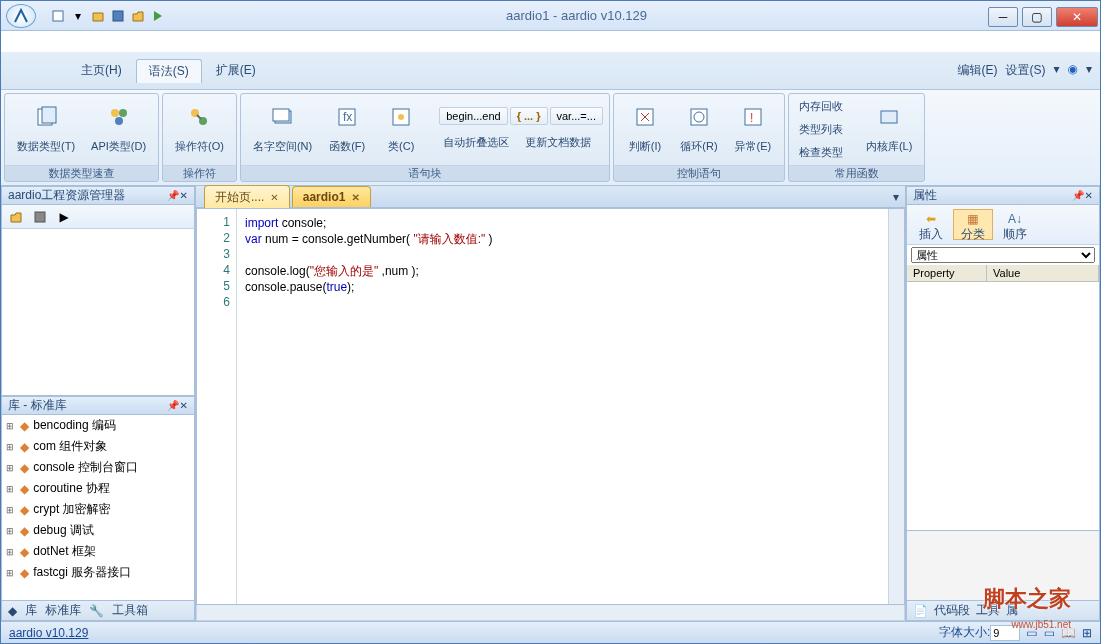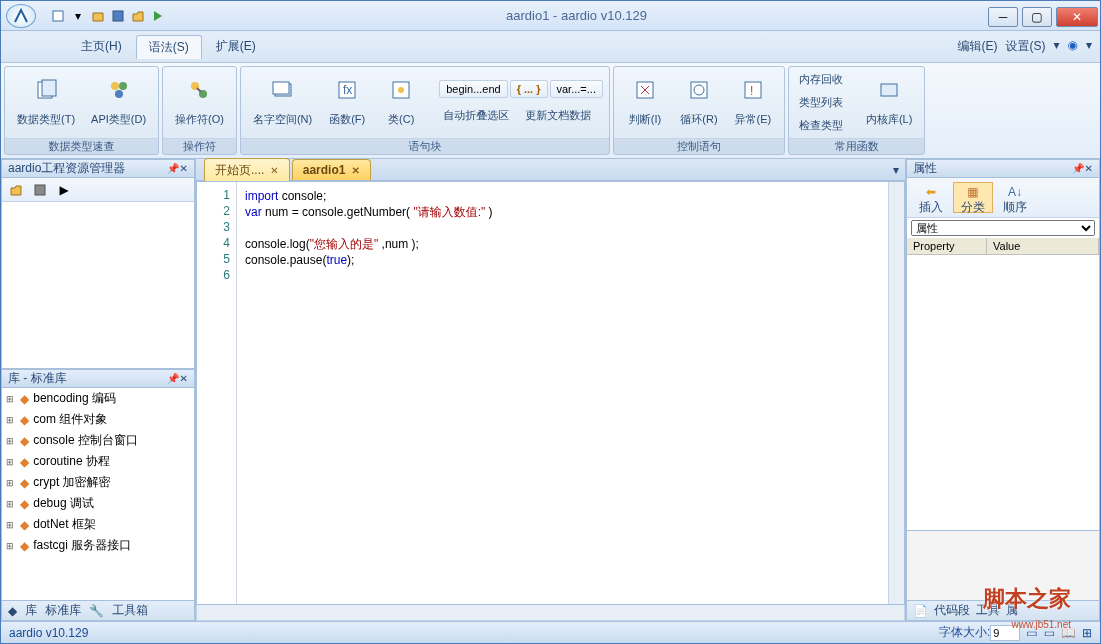--- a/index.html
+++ b/index.html
@@ -11,21 +11,21 @@
 .app-icon { width: 40px; height: 30px; display: flex; align-items: center; justify-content: center; }
 .app-icon-inner { width: 30px; height: 24px; background: radial-gradient(circle, #fff, #cde4f7); border: 1px solid #6fa3d3; border-radius: 50%; display: flex; align-items: center; justify-content: center; }
 .qat { display: flex; gap: 2px; align-items: center; margin-left: 8px; }
 .qat-btn { width: 18px; height: 18px; display: flex; align-items: center; justify-content: center; cursor: pointer; }
 .title-text { flex: 1; text-align: center; color: #4a6a94; font-size: 13px; }
 .win-controls { display: flex; }
 .win-btn { width: 30px; height: 20px; border: 1px solid #6a8cb4; margin-left: 2px; background: linear-gradient(to bottom, #f0f5fc, #d4e2f0); display: flex; align-items: center; justify-content: center; cursor: pointer; border-radius: 2px; margin-right: 2px; margin-top: 3px; }
 .win-btn.close { background: linear-gradient(to bottom, #f08070, #d04030); color: #fff; width: 42px; }
 
 
-.menurow { height: 32px; background: linear-gradient(to bottom, #e4eefa, #d8e6f4); display: flex; align-items: center; padding: 0 8px; border-bottom: 1px solid #b0c4de; }
+.menurow { height: 38px; background: linear-gradient(to bottom, #e4eefa, #d8e6f4); display: flex; align-items: center; padding: 0 8px; border-bottom: 1px solid #b0c4de; margin-top: 21px; }
 .menu-tabs { display: flex; gap: 2px; margin-left: 60px; }
 .menu-tab { padding: 3px 12px; cursor: pointer; color: #2a4a74; }
 .menu-tab.active { background: #f4f8fc; border: 1px solid #a8c0dc; border-bottom: none; border-radius: 3px 3px 0 0; }
 .menurow-right { margin-left: auto; display: flex; gap: 8px; color: #2a4a74; }
 .menurow-right span { cursor: pointer; }
 
 
 .ribbon { height: 96px; background: linear-gradient(to bottom, #f4f8fc, #e4eefa); display: flex; border-bottom: 1px solid #a8c0dc; padding: 3px; gap: 3px; }
 .ribbon-group { border: 1px solid #b0c4de; border-radius: 3px; background: linear-gradient(to bottom, #f0f6fc, #dce8f4); display: flex; flex-direction: column; }
 .ribbon-group-body { flex: 1; display: flex; align-items: center; padding: 3px 6px; gap: 4px; }
@@ -79,21 +79,21 @@
 .props-tb-label { font-size: 12px; color: #2a4a74; }
 .props-combo { margin: 2px 4px; }
 .props-combo select { width: 100%; font-size: 11px; }
 .props-grid-head { display: flex; background: #ece9d8; border-bottom: 1px solid #c0c0c0; }
 .props-grid-head div { padding: 2px 6px; border-right: 1px solid #c0c0c0; font-size: 11px; }
 .props-preview { height: 70px; border-top: 1px solid #a8c0dc; background: #f4f4f4; margin-top: auto; }
 .rb-tabs { height: 20px; background: linear-gradient(to bottom,#e4eefa,#d4e2f0); border-top: 1px solid #a8c0dc; display: flex; align-items: center; padding: 0 6px; color: #2a4a74; font-size: 11px; gap: 6px; }
 
 
 .statusbar { height: 22px; background: linear-gradient(to bottom,#e4eefa,#cadcf0); border-top: 1px solid #a8c0dc; display: flex; align-items: center; padding: 0 8px; color: #1a4a94; font-size: 11px; }
-.statusbar .version { cursor: pointer; }
+.statusbar .version { text-decoration: underline; cursor: pointer; }
 .statusbar .spacer { flex: 1; }
 .statusbar input { width: 30px; font-size: 11px; border: 1px solid #a8c0dc; padding: 1px 2px; }
 .sb-icon { margin-left: 6px; cursor: pointer; }
 
 .watermark { position: absolute; right: 30px; bottom: 30px; color: #c04020; font-family: "KaiTi", serif; font-size: 22px; font-weight: bold; pointer-events: none; text-shadow: 0 0 3px #fff; }
 .watermark-sub { position: absolute; right: 30px; bottom: 14px; color: #c85030; font-size: 10px; pointer-events: none; }
 
 
 .ico { width: 24px; height: 24px; }
 </style>

